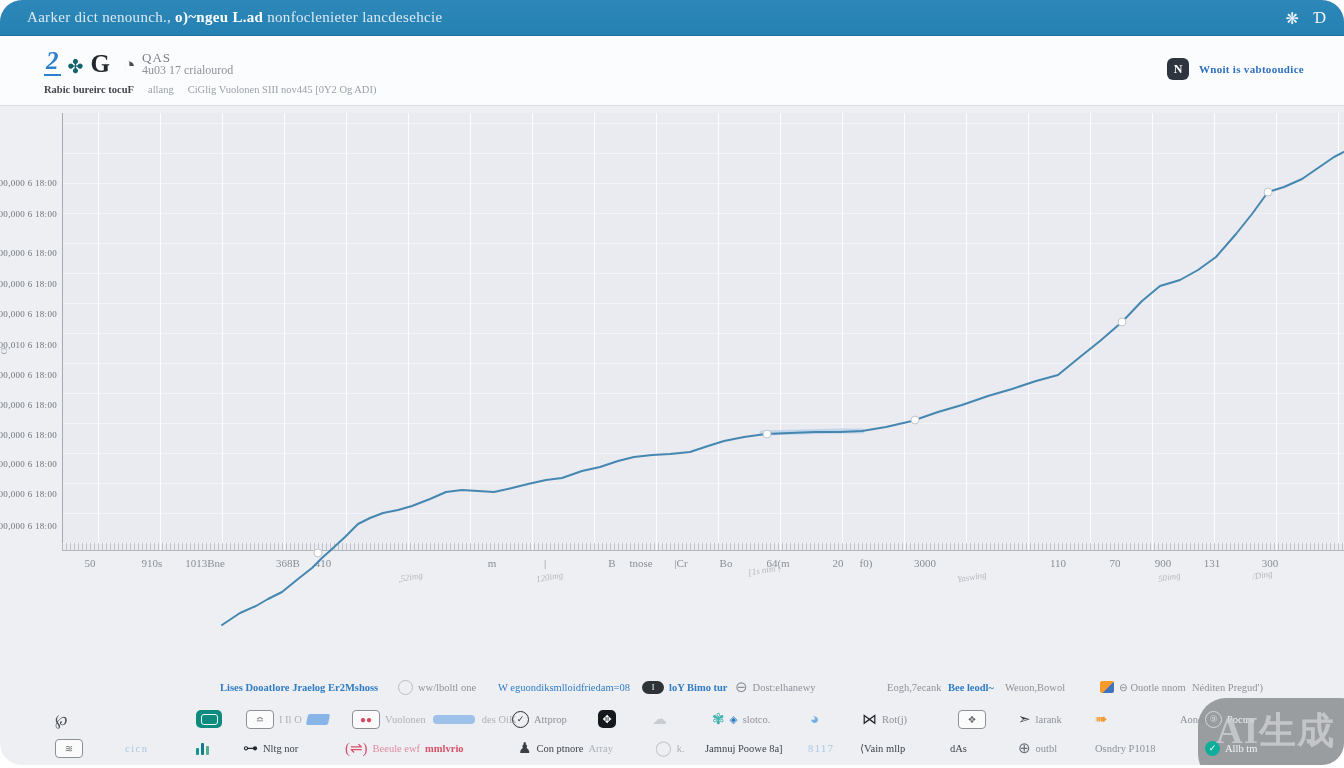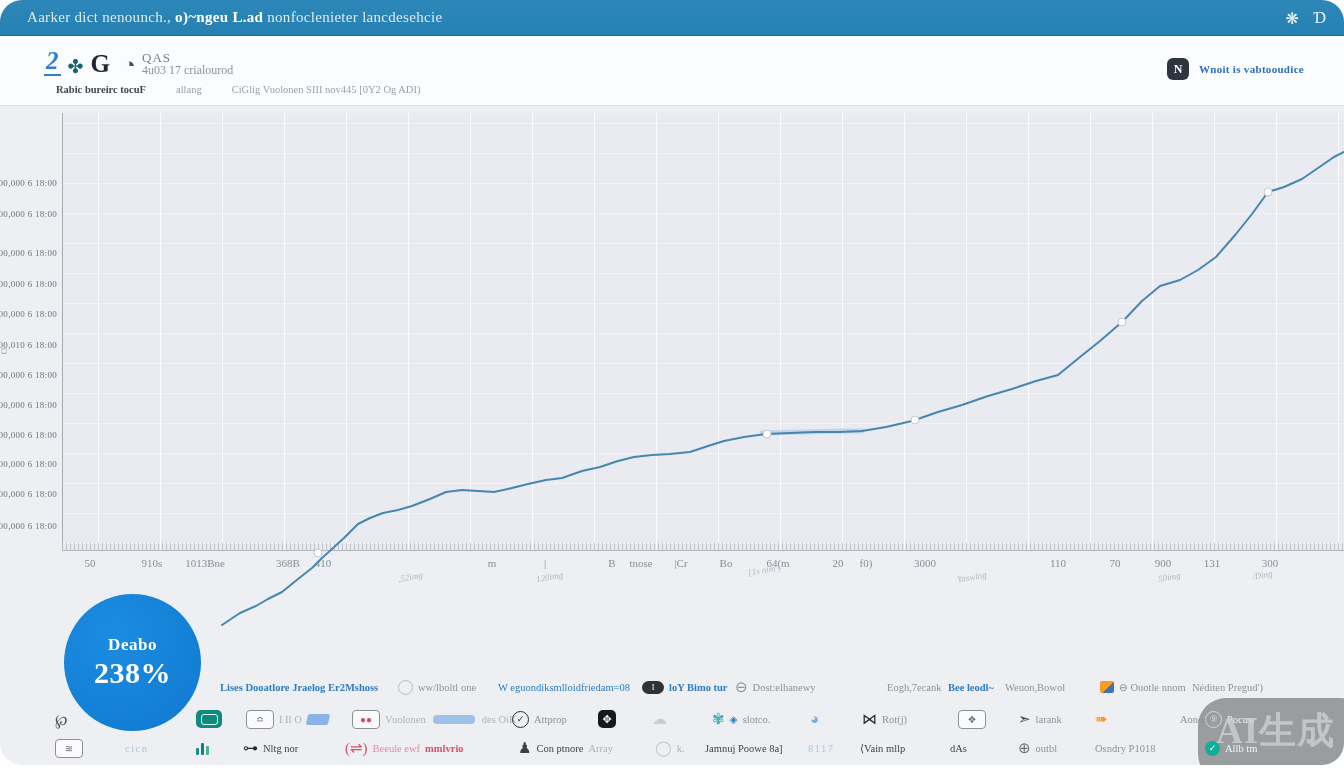--- a/index.html
+++ b/index.html
@@ -20,21 +20,21 @@
           border-bottom:1px solid #dadde2;box-sizing:border-box;}
   .brand{position:absolute;left:44px;top:12px;display:flex;align-items:flex-end;gap:7px;}
   .brand .b-num{font-size:25px;font-weight:700;font-style:italic;color:#2e7fd0;
                 border-bottom:2px solid #2e7fd0;line-height:1;padding:0 2px 1px 2px;}
   .brand .b-scribble{font-size:19px;color:#15666c;line-height:1;}
   .brand .b-g{font-size:25px;font-weight:800;color:#23272e;line-height:1;}
   .brand .b-circle{font-size:21px;color:#4a4f55;line-height:1;margin-left:6px;}
   .hdr-meta{position:absolute;left:142px;top:16px;line-height:12px;}
   .hdr-meta .m1{font-size:13px;color:#7a7f87;letter-spacing:1px;}
   .hdr-meta .m2{font-size:12px;color:#8d929a;}
-  .hdr-sub{position:absolute;left:44px;top:48px;font-size:10.5px;display:flex;gap:30px;white-space:nowrap;margin-left:12px;}
+  .hdr-sub{position:absolute;left:44px;top:48px;font-size:10.5px;display:flex;gap:14px;white-space:nowrap;}
   .hdr-sub .s1{color:#43474e;font-weight:700;}
   .hdr-sub .s2,.hdr-sub .s3{color:#9aa0a8;}
   .hdr-help{position:absolute;right:40px;top:22px;display:flex;align-items:center;gap:10px;cursor:pointer;}
   .hdr-help .h-ic{width:22px;height:22px;background:#2e3540;border-radius:6px;color:#fff;
                   display:flex;align-items:center;justify-content:center;font-size:12px;font-weight:700;}
   .hdr-help .h-tx{font-size:11px;font-weight:700;color:#2e6fc0;letter-spacing:.3px;}
 
   
   .plot{position:absolute;left:62px;top:113px;width:1282px;height:438px;background:#e9ebf0;
         border-left:1px solid #a6abb3;border-bottom:1px solid #b2b6bd;box-sizing:border-box;
@@ -186,24 +186,20 @@
   <svg id="chart-svg" viewBox="0 0 1344 768">
       <path d="M762,433 L800,432 L840,431 L862,431" fill="none" stroke="#b9cfe6" stroke-width="5" stroke-linejoin="round" stroke-linecap="round" opacity="0.8"></path>
       <path d="M222,625 L240,613 L256,606 L268,599 L282,592 L298,579 L312,568 L322,558 L332,549 L345,537 L358,524 L370,518 L383,513 L398,510 L412,506 L430,499 L446,492 L462,490 L478,491 L494,492 L512,488 L528,484 L546,480 L562,478 L582,471 L600,467 L618,461 L634,457 L652,455 L670,454 L690,452 L708,446 L724,441 L744,437 L766,434 L790,433 L815,432 L840,432 L862,431 L886,427 L912,421 L938,412 L962,405 L988,396 L1012,389 L1036,381 L1058,375 L1080,357 L1100,341 L1122,322 L1142,301 L1160,286 L1180,280 L1198,270 L1216,257 L1236,234 L1252,214 L1268,192 L1284,187 L1302,179 L1318,168 L1334,157 L1344,152" fill="none" stroke="#4587b0" stroke-width="2" stroke-linejoin="round" stroke-linecap="round"></path>
       <circle cx="318" cy="553" r="4" fill="#ffffff" stroke="#c3c7cc" stroke-width="1"></circle>
       <circle cx="767" cy="434" r="4" fill="#ffffff" stroke="#c3c7cc" stroke-width="1"></circle>
       <circle cx="915" cy="420" r="4" fill="#ffffff" stroke="#c3c7cc" stroke-width="1"></circle>
       <circle cx="1122" cy="322" r="4" fill="#ffffff" stroke="#c3c7cc" stroke-width="1"></circle>
       <circle cx="1268" cy="192" r="4" fill="#ffffff" stroke="#c3c7cc" stroke-width="1"></circle>
     </svg>
 
-  <div class="badge">
-    <div class="bt">Deabo</div>
-    <div class="bv">238%</div>
-  </div>
 
   <div class="row legend-row" id="legend-row">
       <div class="tb-item" style="left: 220px;">
         <span class="lab-blue lab-bold">Lises Dooatlore Jraelog Er2Mshoss</span>
       </div>
       <div class="tb-item" style="left: 398px;">
         <span class="ic ic-circle-light"></span>
         <span class="lab-gray">ww/lboltl one</span>
       </div>
       <div class="tb-item" style="left: 498px;">

